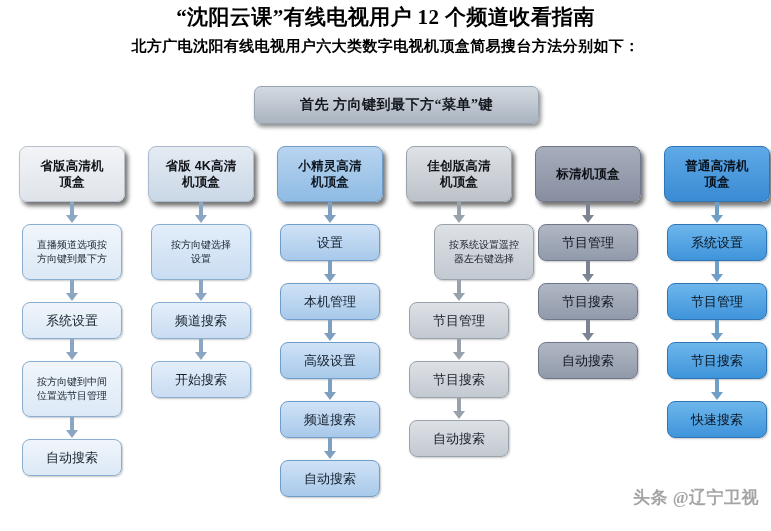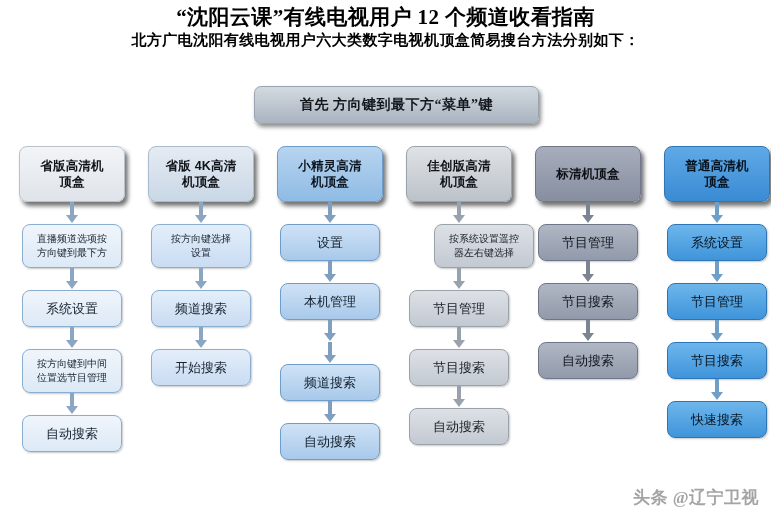--- a/index.html
+++ b/index.html
@@ -30,21 +30,21 @@
     color: #000;
     letter-spacing: 0.4px;
   }
   #title-line-1 {
     font-size: 21px;
     line-height: 22px;
   }
   #title-line-2 {
     font-size: 15px;
     line-height: 24px;
-    margin-top: 0;
+    margin-top: 6px;
   }
 
   
   #banner {
     position: absolute;
     left: 254px;
     top: 86px;
     width: 283px;
     height: 36px;
     border-radius: 7px;
@@ -119,21 +119,21 @@
   .node.step .node-label {
     font-size: 13px;
     line-height: 17px;
     font-weight: normal;
   }
   .node.step.small .node-label {
     font-size: 10px;
     line-height: 14px;
   }
   .node.step.tall {
-    height: 44px;
+    height: 56px;
   }
 
   
   .arrow {
     position: relative;
     margin: 0 auto;
     width: 12px;
   }
   .arrow .shaft {
     position: absolute;
@@ -255,20 +255,23 @@
         <div class="shaft" style="height: 14px; background: rgb(127, 159, 192);"></div>
         <div class="head" style="top: 13px; border-top: 8px solid rgb(127, 159, 192);"></div>
       </div>
       <div class="node step" style="background: linear-gradient(rgb(207, 226, 246) 0%, rgb(168, 201, 234) 100%); border-color: rgb(111, 156, 200); color: rgb(19, 31, 43);">
         <span class="node-label">本机管理</span>
       </div>
       <div class="arrow" style="height: 22px;">
         <div class="shaft" style="height: 14px; background: rgb(127, 159, 192);"></div>
         <div class="head" style="top: 13px; border-top: 8px solid rgb(127, 159, 192);"></div>
       </div>
+      <div class="node step" style="background: linear-gradient(rgb(207, 226, 246) 0%, rgb(168, 201, 234) 100%); border-color: rgb(111, 156, 200); color: rgb(19, 31, 43);">
+        <span class="node-label">高级设置</span>
+      </div>
       <div class="arrow" style="height: 22px;">
         <div class="shaft" style="height: 14px; background: rgb(127, 159, 192);"></div>
         <div class="head" style="top: 13px; border-top: 8px solid rgb(127, 159, 192);"></div>
       </div>
       <div class="node step" style="background: linear-gradient(rgb(207, 226, 246) 0%, rgb(168, 201, 234) 100%); border-color: rgb(111, 156, 200); color: rgb(19, 31, 43);">
         <span class="node-label">频道搜索</span>
       </div>
       <div class="arrow" style="height: 22px;">
         <div class="shaft" style="height: 14px; background: rgb(127, 159, 192);"></div>
         <div class="head" style="top: 13px; border-top: 8px solid rgb(127, 159, 192);"></div>

